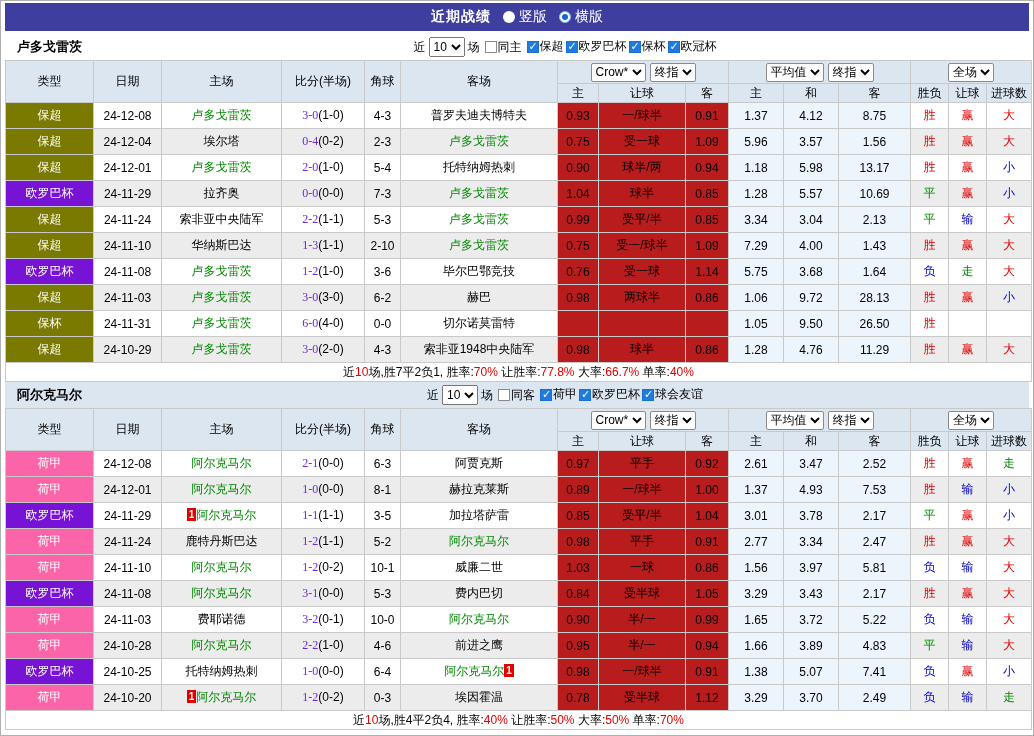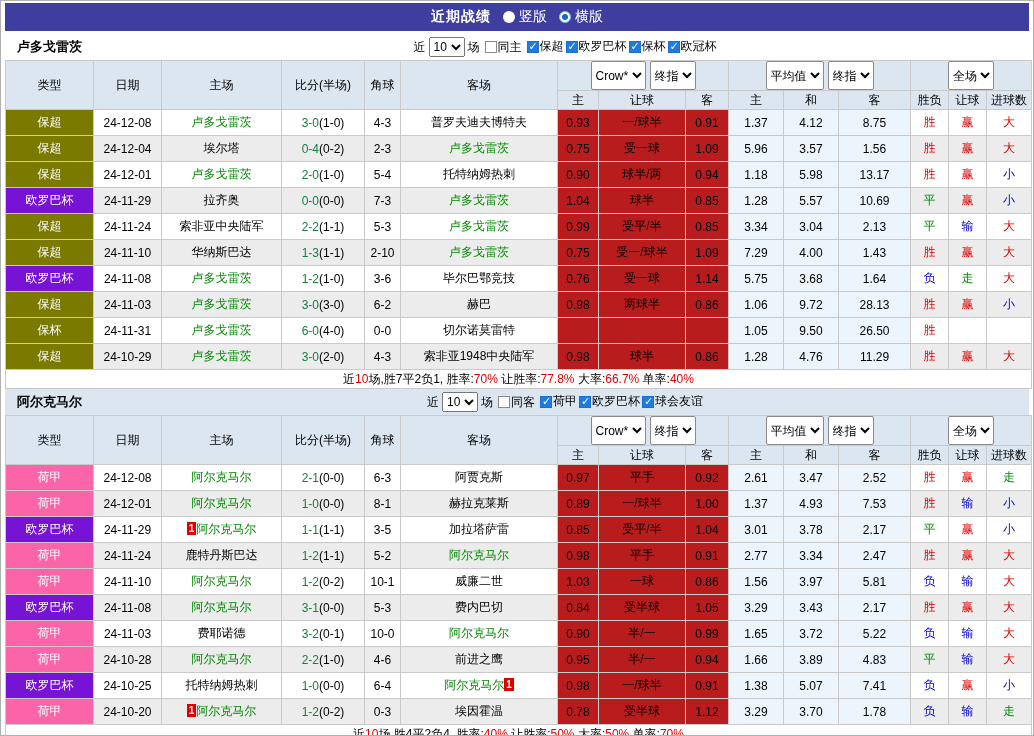--- a/index.html
+++ b/index.html
@@ -23,28 +23,28 @@
   .chk { display:inline-flex; align-items:center; gap:1px; margin-left:2px; cursor:default; }
   .cb { display:inline-block; width:12px; height:12px; border:1px solid #8a8a8a; background:#fff; position:relative; }
   .cb.on { background:#1e7be0; border-color:#1a6fd0; }
   .cb.on::after { content:"\2713"; position:absolute; left:1px; top:-2px; color:#fff; font-size:11px; font-weight:bold; }
 
   table { border-collapse:collapse; table-layout:fixed; width:1026px; margin:0 4px;border-radius:13px; }
   th, td { border:1px solid #c9c9c9; text-align:center; padding:0 1px; white-space:nowrap; overflow:hidden; }
   thead th { background:#dce6f1; font-weight:normal; font-size:12px; }
   thead tr.selrow th { height:23px; }
   thead tr.subrow th { height:19px; }
-  thead select { font-size:12px; height:29px; background:#fff; border:1px solid #8a8a8a; border-radius:2px; margin:0 2px; }
+  thead select { font-size:12px; height:19px; background:#fff; border:1px solid #8a8a8a; border-radius:2px; margin:0 2px; }
   tbody td { height:26px; font-size:12px; background:#fff; }
   tbody tr.alt td { background:#ececec; }
   tbody td.type { color:#fff; }
   tbody td.cream, tbody tr.alt td.cream { background:#b91c1c; }
   tbody td.blu,  tbody tr.alt td.blu  { background:#ecf5fb; }
   .focus { color:#008800; }
-  .score-main { color:#15803d; }
+  .score-main { color:#6d28d9;font-family:Liberation Serif, serif; }
   .card { display:inline-block; background:#e10000; color:#fff; font-size:10px; line-height:13px; height:13px; padding:0 2px; font-weight:bold; vertical-align:1px; }
   .res-red { color:#e10000; } .res-blue { color:#0000cc; } .res-green { color:#008800; }
   tfoot td { height:19px; background:#fff; font-size:12px; }
   tfoot .red { color:#e10000; }
 </style>
 </head>
 <body>
 
 <div class="page">
 
@@ -543,21 +543,21 @@
           <td>24-10-20</td>
           <td><span class="card">1</span><span class="focus">阿尔克马尔</span></td>
           <td><span class="score-main">1-2</span><span>(0-2)</span></td>
           <td>0-3</td>
           <td><span>埃因霍温</span></td>
           <td class="cream">0.78</td>
           <td class="cream">受半球</td>
           <td class="cream">1.12</td>
           <td class="blu">3.29</td>
           <td class="blu">3.70</td>
-          <td class="blu">1.78</td>
+          <td class="blu">2.49</td>
           <td class="res-blue">负</td>
           <td class="res-blue">输</td>
           <td class="res-green">走</td>
         </tr>
       </tbody>
     <tfoot>
       <tr>
           <td colspan="15"><span>近</span><span class="red">10</span><span>场,胜4平2负4, 胜率:</span><span class="red">40%</span><span> 让胜率:</span><span class="red">50%</span><span> 大率:</span><span class="red">50%</span><span> 单率:</span><span class="red">70%</span></td>
         </tr>
     </tfoot>

